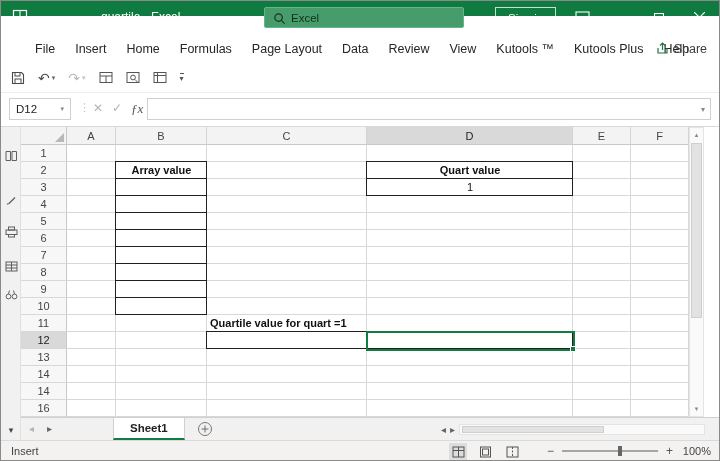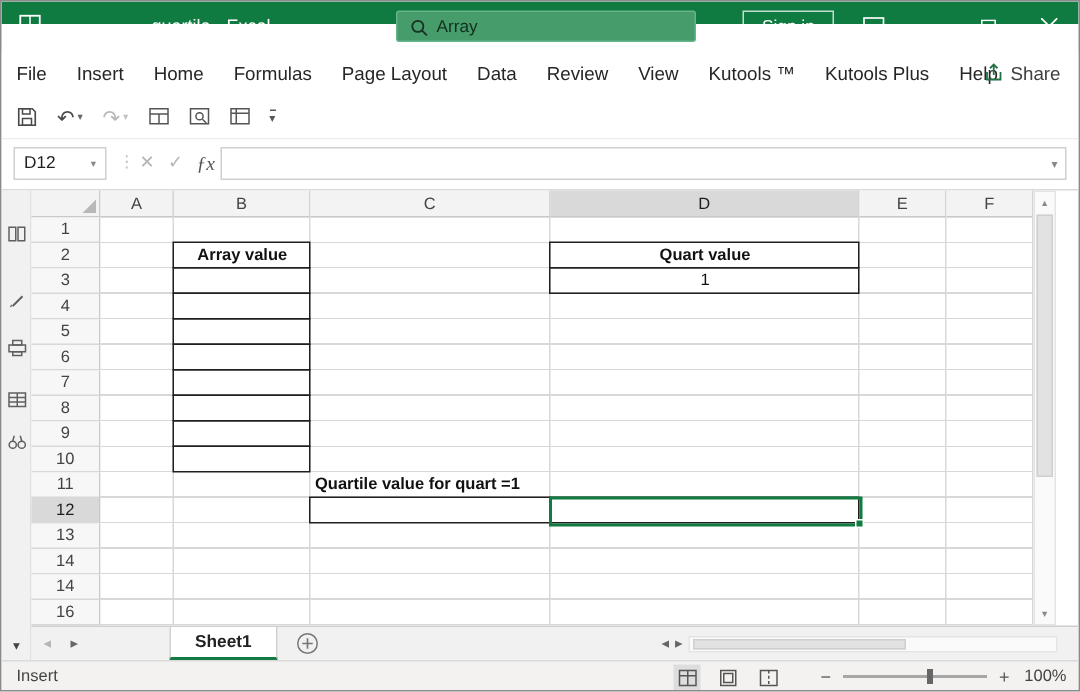--- a/index.html
+++ b/index.html
@@ -11,21 +11,21 @@
   .tb-logo{position:absolute;left:11px;top:8px;width:16px;height:16px;}
   .tb-title{position:absolute;left:100px;top:9px;font-size:12px;color:#fff;white-space:nowrap;}
   .tb-search{position:absolute;left:263px;top:6px;width:200px;height:21px;background:#479C6C;border:1px solid #65B58B;border-radius:2px;box-sizing:border-box;display:flex;align-items:center;padding-left:26px;font-size:11.5px;color:#10301D;cursor:pointer;}
   .tb-search .mag{position:absolute;left:8px;top:4px;}
   .tb-signin{position:absolute;left:494px;top:6px;height:21px;box-sizing:border-box;border:1px solid rgba(255,255,255,.75);display:flex;align-items:center;padding:0 12px;font-size:11.5px;color:#fff;cursor:pointer;}
   .tb-controls{position:absolute;right:0;top:0;height:33px;display:flex;}
   .tb-btn{width:40px;height:33px;display:flex;align-items:center;justify-content:center;color:#fff;cursor:pointer;}
   .tb-btn.narrow{width:34px;}
 
   
-  .menubar{position:absolute;left:0;top:33px;width:100%;height:29px;background:#fff;display:flex;align-items:center;padding-left:0;box-sizing:border-box;font-size:12.5px;color:#262626;}
+  .menubar{position:absolute;left:0;top:33px;width:100%;height:29px;background:#fff;display:flex;align-items:center;padding-left:24px;box-sizing:border-box;font-size:12.5px;color:#262626;}
   .tab{padding:0 10px;height:100%;display:flex;align-items:center;cursor:pointer;white-space:nowrap;}
   .share{position:absolute;right:12px;top:0;height:100%;display:flex;align-items:center;gap:5px;color:#404040;font-size:12.5px;cursor:pointer;}
 
   
   .qat{position:absolute;left:0;top:62px;width:100%;height:30px;background:#fff;border-bottom:1px solid #EDEDED;box-sizing:border-box;display:flex;align-items:center;padding-left:10px;gap:13px;color:#4a4a4a;}
   .qbtn{display:flex;align-items:center;gap:2px;cursor:pointer;}
   .qbtn .glyph{font-size:14px;line-height:14px;}
   .qbtn .dd{font-size:7px;color:#666;}
   .qbtn.disabled{color:#b9b9b9;}
   .qbtn.disabled .dd{color:#c4c4c4;}
@@ -109,21 +109,21 @@
         </svg>
     </div>
     <div class="tb-title">quartile  -  Excel</div>
     <div class="tb-search">
       <span class="mag">
         <svg width="13" height="13" viewBox="0 0 14 14">
             <circle cx="6" cy="6" r="4" fill="none" stroke="#17301f" stroke-width="1.3"></circle>
             <line x1="9" y1="9" x2="12.5" y2="12.5" stroke="#17301f" stroke-width="1.3"></line>
           </svg>
       </span>
-      <span>Array</span>
+      <span>Excel</span>
     </div>
     <div class="tb-signin">
       <span>Sign in</span>
     </div>
     <div class="tb-controls">
       <div class="tb-btn narrow">
         <svg width="15" height="13" viewBox="0 0 15 13">
             <rect x="1" y="1" width="13" height="9" fill="none" stroke="#fff" stroke-width="1.1"></rect>
             <line x1="5" y1="12" x2="10" y2="12" stroke="#fff" stroke-width="1.1"></line>
           </svg>

